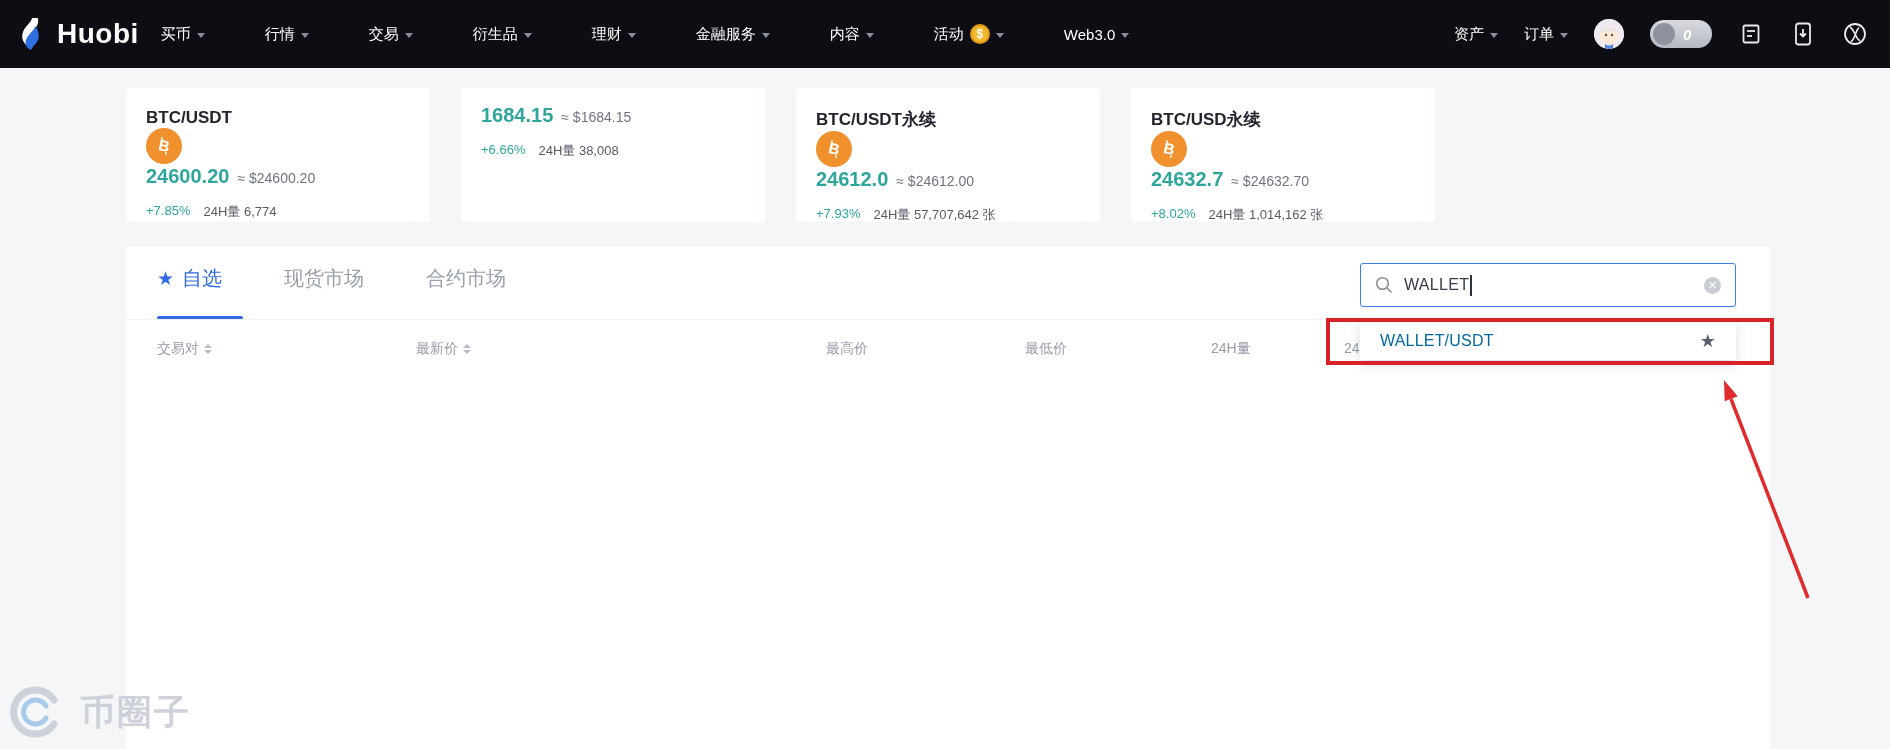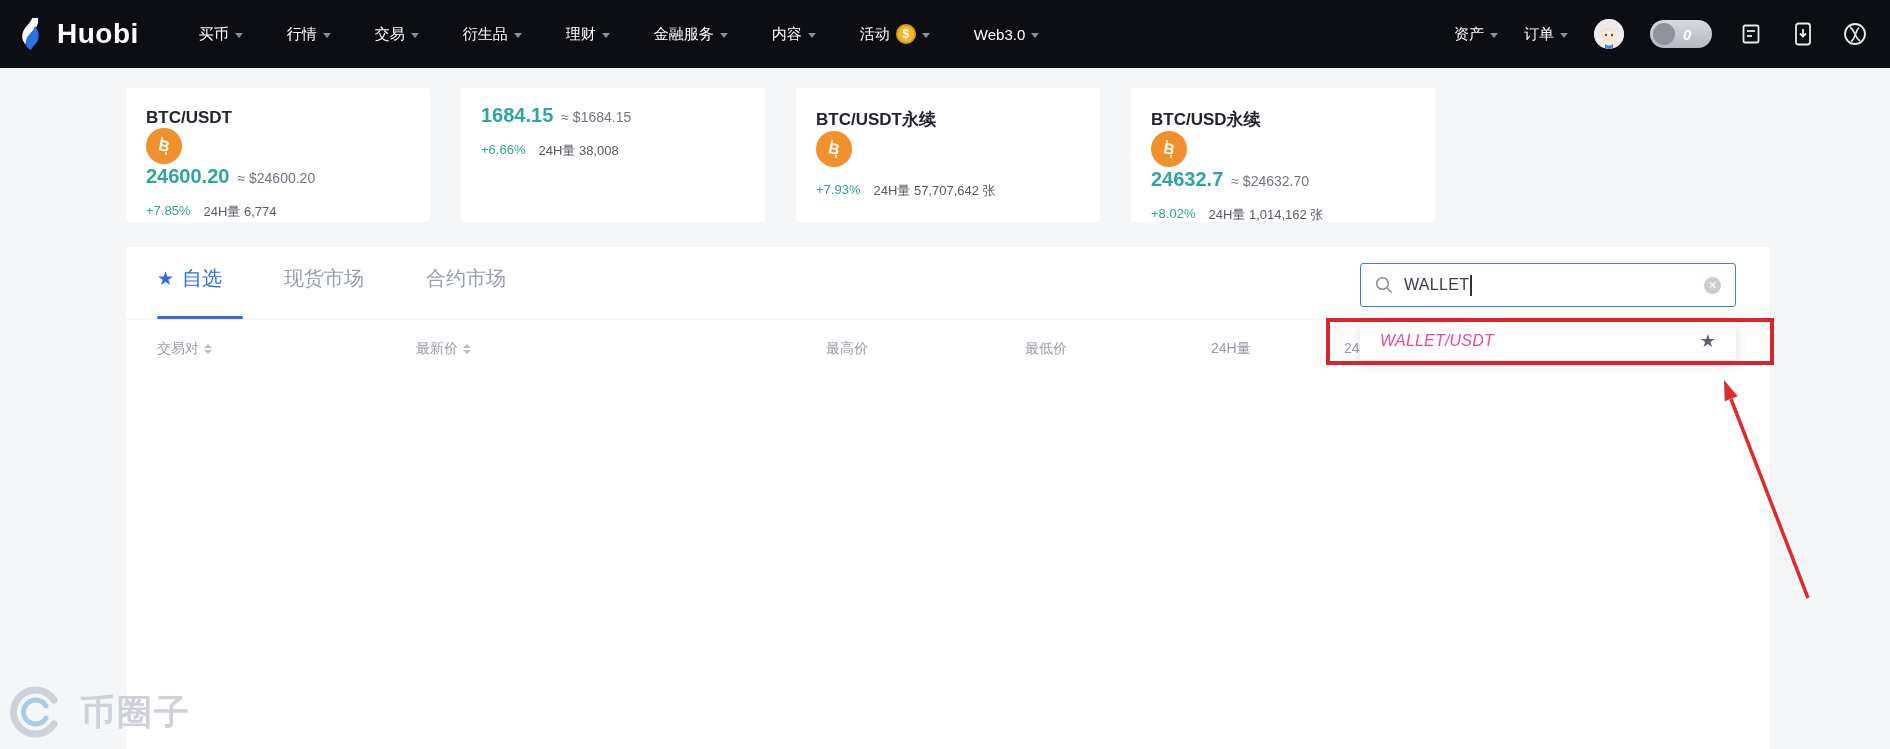--- a/index.html
+++ b/index.html
@@ -3,21 +3,21 @@
 <meta charset="utf-8">
 <style>
   * { margin:0; padding:0; box-sizing:border-box; }
   body { font-family:"Liberation Sans","DejaVu Sans",sans-serif; background:#f5f6f8; }
   .page { position:relative; width:1890px; height:749px; background:#f5f6f8; overflow:hidden; }
 
   
   .nav { position:absolute; top:0; left:0; right:0; height:68px; background:#0d0e14; display:flex; align-items:center; z-index:20; }
   .logo { display:flex; align-items:center; margin-left:20px; cursor:pointer; }
   .logo-text { color:#fff; font-size:28px; font-weight:700; margin-left:7px; letter-spacing:.5px; }
-  .nav-items { display:flex; gap:44px; margin-left:60px; }
+  .nav-items { display:flex; gap:60px; margin-left:22px; }
   .nav-item { color:#fff; font-size:15px; display:flex; align-items:center; gap:6px; cursor:pointer; white-space:nowrap; }
   .caret { width:0; height:0; border-left:4px solid transparent; border-right:4px solid transparent; border-top:5px solid #8a8e98; margin-top:2px; }
   .nav-right { margin-left:auto; display:flex; align-items:center; gap:26px; margin-right:22px; }
   .coin-badge { width:20px; height:20px; border-radius:50%; background:#f3b72e; border:2px solid #e09c12; color:#fff; font-size:12px; font-weight:700; display:flex; align-items:center; justify-content:center; }
   .avatar { width:30px; height:30px; border-radius:50%; overflow:hidden; background:#efe7e2; cursor:pointer; }
   .pill { height:28px; min-width:62px; border-radius:14px; background:linear-gradient(#d8dadf,#b4b8c1); display:flex; align-items:center; padding:3px; cursor:pointer; }
   .pill-coin { width:22px; height:22px; border-radius:50%; background:#8d929d; }
   .pill-num { color:#fff; font-size:15px; font-style:italic; font-weight:700; margin:0 10px 0 8px; }
   .nav-icon { width:26px; height:26px; display:flex; align-items:center; justify-content:center; cursor:pointer; }
 
@@ -50,21 +50,21 @@
   .sort { display:inline-flex; flex-direction:column; gap:2px; }
   .sort .up { width:0; height:0; border-left:4px solid transparent; border-right:4px solid transparent; border-bottom:4px solid #b9bdc5; }
   .sort .dn { width:0; height:0; border-left:4px solid transparent; border-right:4px solid transparent; border-top:4px solid #b9bdc5; }
 
   
   .search { position:absolute; left:1360px; top:263px; width:376px; height:44px; background:#fff; border:1px solid #3b7de2; border-radius:3px; display:flex; align-items:center; padding:0 14px; z-index:5; }
   .search-text { font-size:16px; color:#383d47; margin-left:11px; letter-spacing:.3px; }
   .text-caret { width:1.5px; height:21px; background:#2b3340; margin-left:1px; }
   .clear-btn { margin-left:auto; width:17px; height:17px; border-radius:50%; background:#c9cdd4; color:#fff; display:flex; align-items:center; justify-content:center; font-size:11px; line-height:1; cursor:pointer; }
   .dropdown { position:absolute; left:1360px; top:322px; width:376px; height:38px; background:#fff; box-shadow:0 4px 12px rgba(50,60,80,.18); display:flex; align-items:center; padding:0 20px; z-index:6; cursor:pointer; }
-  .dd-pair { font-size:16px; color:#ec4899; letter-spacing:.2px;font-style:italic; }
+  .dd-pair { font-size:16px; color:#0369a1; letter-spacing:.2px; }
   .dd-star { margin-left:auto; color:#5a606b; font-size:18px; cursor:pointer; }
 
   
   .redbox { position:absolute; left:1326px; top:318px; width:448px; height:47px; border:4px solid #d8232b; z-index:7; pointer-events:none; }
   .arrow-layer { position:absolute; left:1690px; top:368px; width:150px; height:245px; z-index:8; pointer-events:none; }
 
   
   .watermark { position:absolute; left:8px; top:684px; display:flex; align-items:center; gap:16px; opacity:.9; z-index:3; }
   .wm-text { font-size:35px; font-weight:700; color:#c9cdd6; letter-spacing:2px; }
 </style>
@@ -204,20 +204,24 @@
       <div class="card-head">
         <div class="pair">BTC/USDT永续</div>
         <div class="coin btc">
           <svg width="20" height="20" viewBox="0 0 20 20">
               <text x="10" y="15" text-anchor="middle" font-size="15" font-weight="bold" fill="#fff" transform="rotate(12 10 10)">B</text>
               <line x1="8" y1="1" x2="8" y2="4" stroke="#fff" stroke-width="1.4"></line>
               <line x1="12" y1="16" x2="12" y2="19" stroke="#fff" stroke-width="1.4"></line>
             </svg>
         </div>
       </div>
+      <div class="price-row">
+        <span class="price">24612.0</span>
+        <span class="approx">≈ $24612.00</span>
+      </div>
       <div class="meta-row">
         <span class="change">+7.93%</span>
         <span class="vol">24H量 57,707,642 张</span>
       </div>
     </div>
 
     <div class="card">
       <div class="card-head">
         <div class="pair">BTC/USD永续</div>
         <div class="coin btc">

